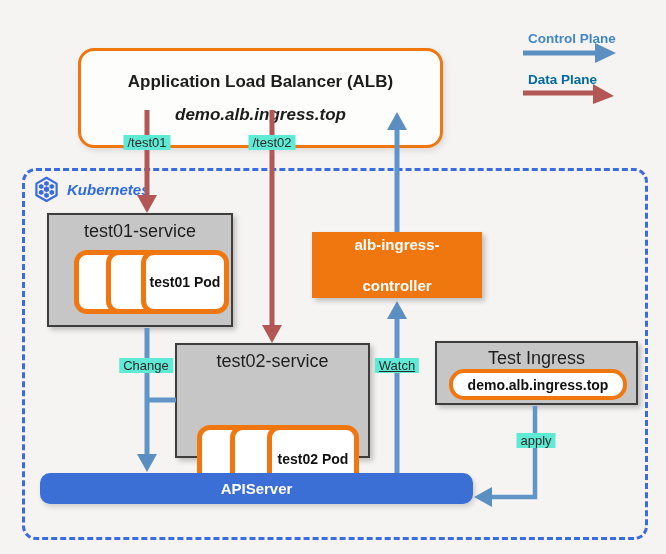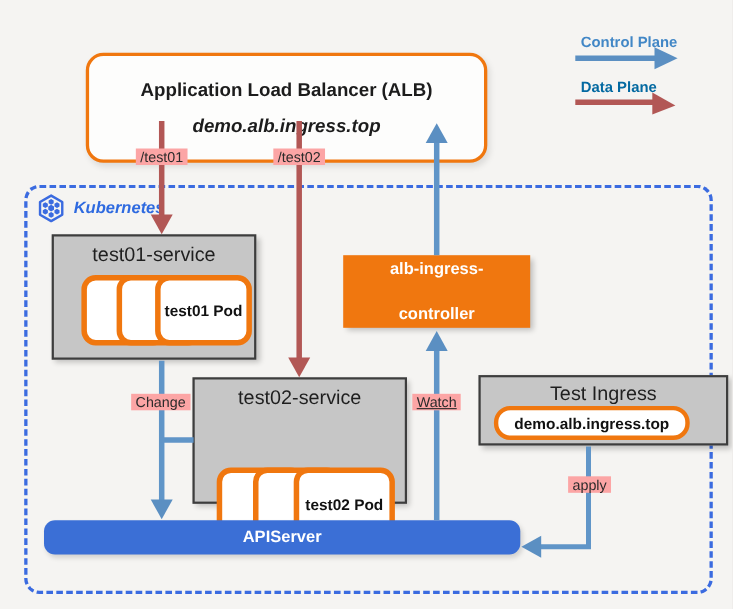--- a/index.html
+++ b/index.html
@@ -41,39 +41,39 @@
   .svc1 .pod{top:35px;height:64px;}
   .svc2 .pod{top:32px;height:67px;margin-top:48px;}
 
   .controller{
     position:absolute;left:312px;top:232px;width:170px;height:66px;box-sizing:border-box;
     background:#f0770f;color:#fff;font-weight:bold;font-size:15px;text-align:left;
     display:flex;flex-direction:column;align-items:center;justify-content:center;gap:24px;
     box-shadow:3px 3px 5px rgba(0,0,0,.22);z-index:1;
   }
 
-  .ingress{left:435px;top:341px;width:227px;height:64px;}
+  .ingress{left:435px;top:341px;width:203px;height:64px;}
   .ingress-host{
     position:absolute;left:12px;top:26px;width:178px;height:31px;box-sizing:border-box;
     background:#fff;border:4px solid #f0770f;border-radius:15px;
     display:flex;align-items:center;justify-content:center;
     font-size:14px;font-weight:bold;color:#111;
   }
 
   .apiserver{
     position:absolute;left:40px;top:473px;width:433px;height:31px;
     background:#3b6fd6;border-radius:10px;color:#fff;font-weight:bold;font-size:15px;
     display:flex;align-items:center;justify-content:center;
     box-shadow:2px 3px 5px rgba(0,0,0,.15);z-index:1;
   }
 
   
   .arrows{position:absolute;left:0;top:0;z-index:2;pointer-events:none;}
   .edge-label{
-    position:absolute;transform:translateX(-50%);background:#fca5a5;
+    position:absolute;transform:translateX(-50%);background:#5eead4;
     padding:0 4px;font-size:13px;color:#2b2b2b;z-index:3;white-space:nowrap;
   }
   .legend-label{position:absolute;font-size:13.5px;font-weight:bold;z-index:3;white-space:nowrap;}
   .legend-control{left:528px;top:31px;color:#4287c6;}
   .legend-data{left:528px;top:72px;color:#0369a1;}
 </style>
 </head>
 <body>
 
 <div class="canvas">

